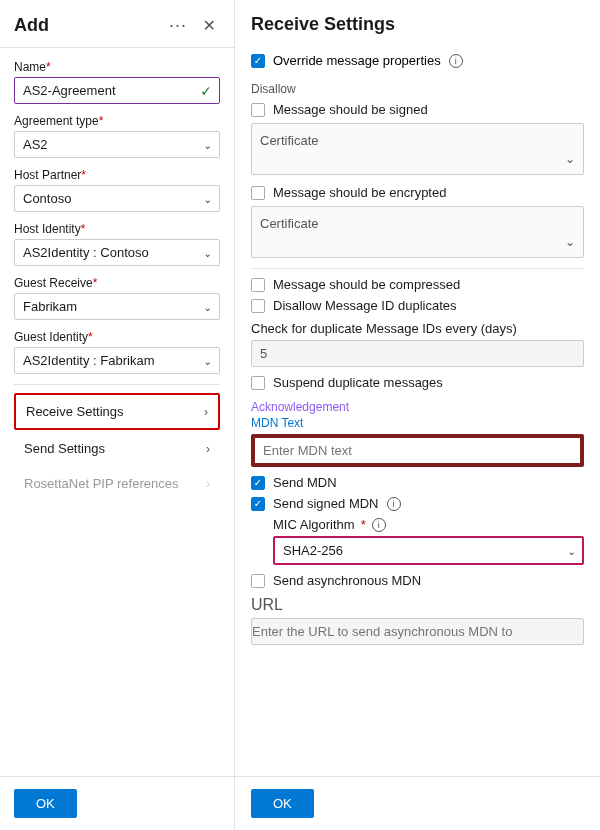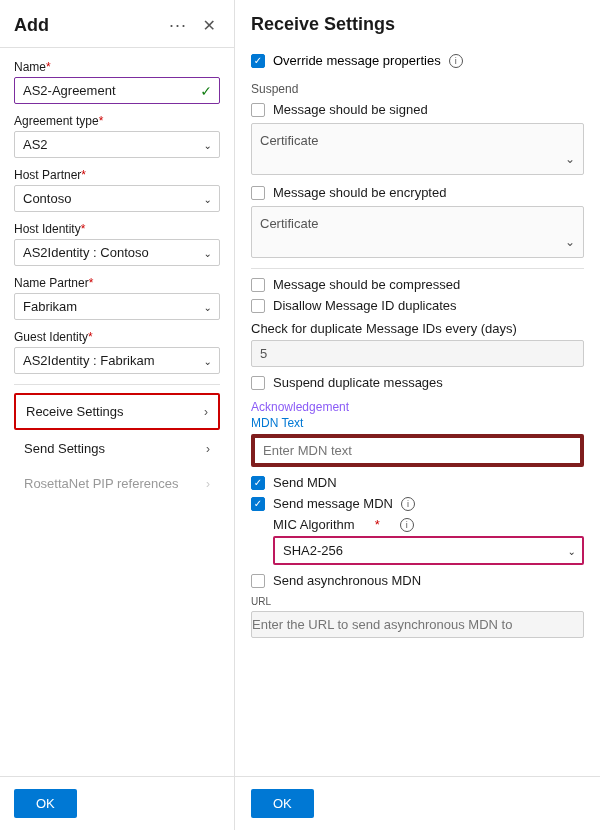--- a/index.html
+++ b/index.html
@@ -301,21 +301,21 @@
       outline: none;
       margin-bottom: 8px;
     }
     .mic-section {
       margin-left: 22px;
       margin-bottom: 6px;
     }
     .mic-label-row {
       display: flex;
       align-items: center;
-      gap: 20px;
+      gap: 6px;
       margin-bottom: 4px;
     }
     .mic-label {
       font-size: 13px;
       color: #1a1a1a;
     }
     .required-star {
       color: #c00;
     }
     .mic-dropdown-wrapper {
@@ -330,21 +330,21 @@
       background: #fff;
       appearance: none;
       outline: none;
       color: #1a1a1a;
       cursor: pointer;
     }
     .url-section {
       margin-top: 8px;
     }
     .url-label {
-      font-size: 10px;
+      font-size: 16px;
       color: #555;
       margin-bottom: 4px;
     }
     .url-input {
       width: 100%;
       border: 1px solid #ccc;
       border-radius: 2px;
       padding: 5px 0;
       font-size: 13px;
       background: #f5f5f5;
@@ -418,21 +418,21 @@
       <div class="field-select-wrapper">
         <select class="field-select">
           <option>AS2Identity : Contoso</option>
         </select>
         <span class="select-chevron">⌄</span>
       </div>
     </div>
 
     <div class="field-group">
       <div class="field-label">
-        <span>Name Partner</span><span class="required">*</span>
+        <span>Guest Receive</span><span class="required">*</span>
       </div>
       <div class="field-select-wrapper">
         <select class="field-select">
           <option>Fabrikam</option>
         </select>
         <span class="select-chevron">⌄</span>
       </div>
     </div>
 
     <div class="field-group">
@@ -477,21 +477,21 @@
   <div class="right-content">
 
     <div class="override-row">
       <div class="checkbox-blue">
         <span class="checkmark">✓</span>
       </div>
       <span>Override message properties</span>
       <span class="info-icon">i</span>
     </div>
 
-    <div class="section-label">Suspend</div>
+    <div class="section-label">Disallow</div>
 
     <div class="check-row">
       <div class="checkbox-empty"></div>
       <span class="check-row-label">Message should be signed</span>
     </div>
     <div class="cert-box">
       <div class="cert-box-inner">
         <div class="cert-label-row">Certificate</div>
         <div class="cert-chevron-row">
           <span style="color:#555;font-size:12px;">⌄</span>
@@ -547,21 +547,21 @@
           <span class="checkmark">✓</span>
         </div>
         <span class="check-row-label">Send MDN</span>
       </div>
 
       
       <div class="check-row">
         <div class="checkbox-blue">
           <span class="checkmark">✓</span>
         </div>
-        <span class="check-row-label">Send message MDN</span>
+        <span class="check-row-label">Send signed MDN</span>
         <span class="info-icon">i</span>
       </div>
 
       
       <div class="mic-section">
         <div class="mic-label-row">
           <span class="mic-label">MIC Algorithm</span>
           <span class="required-star">*</span>
           <span class="info-icon">i</span>
         </div>

